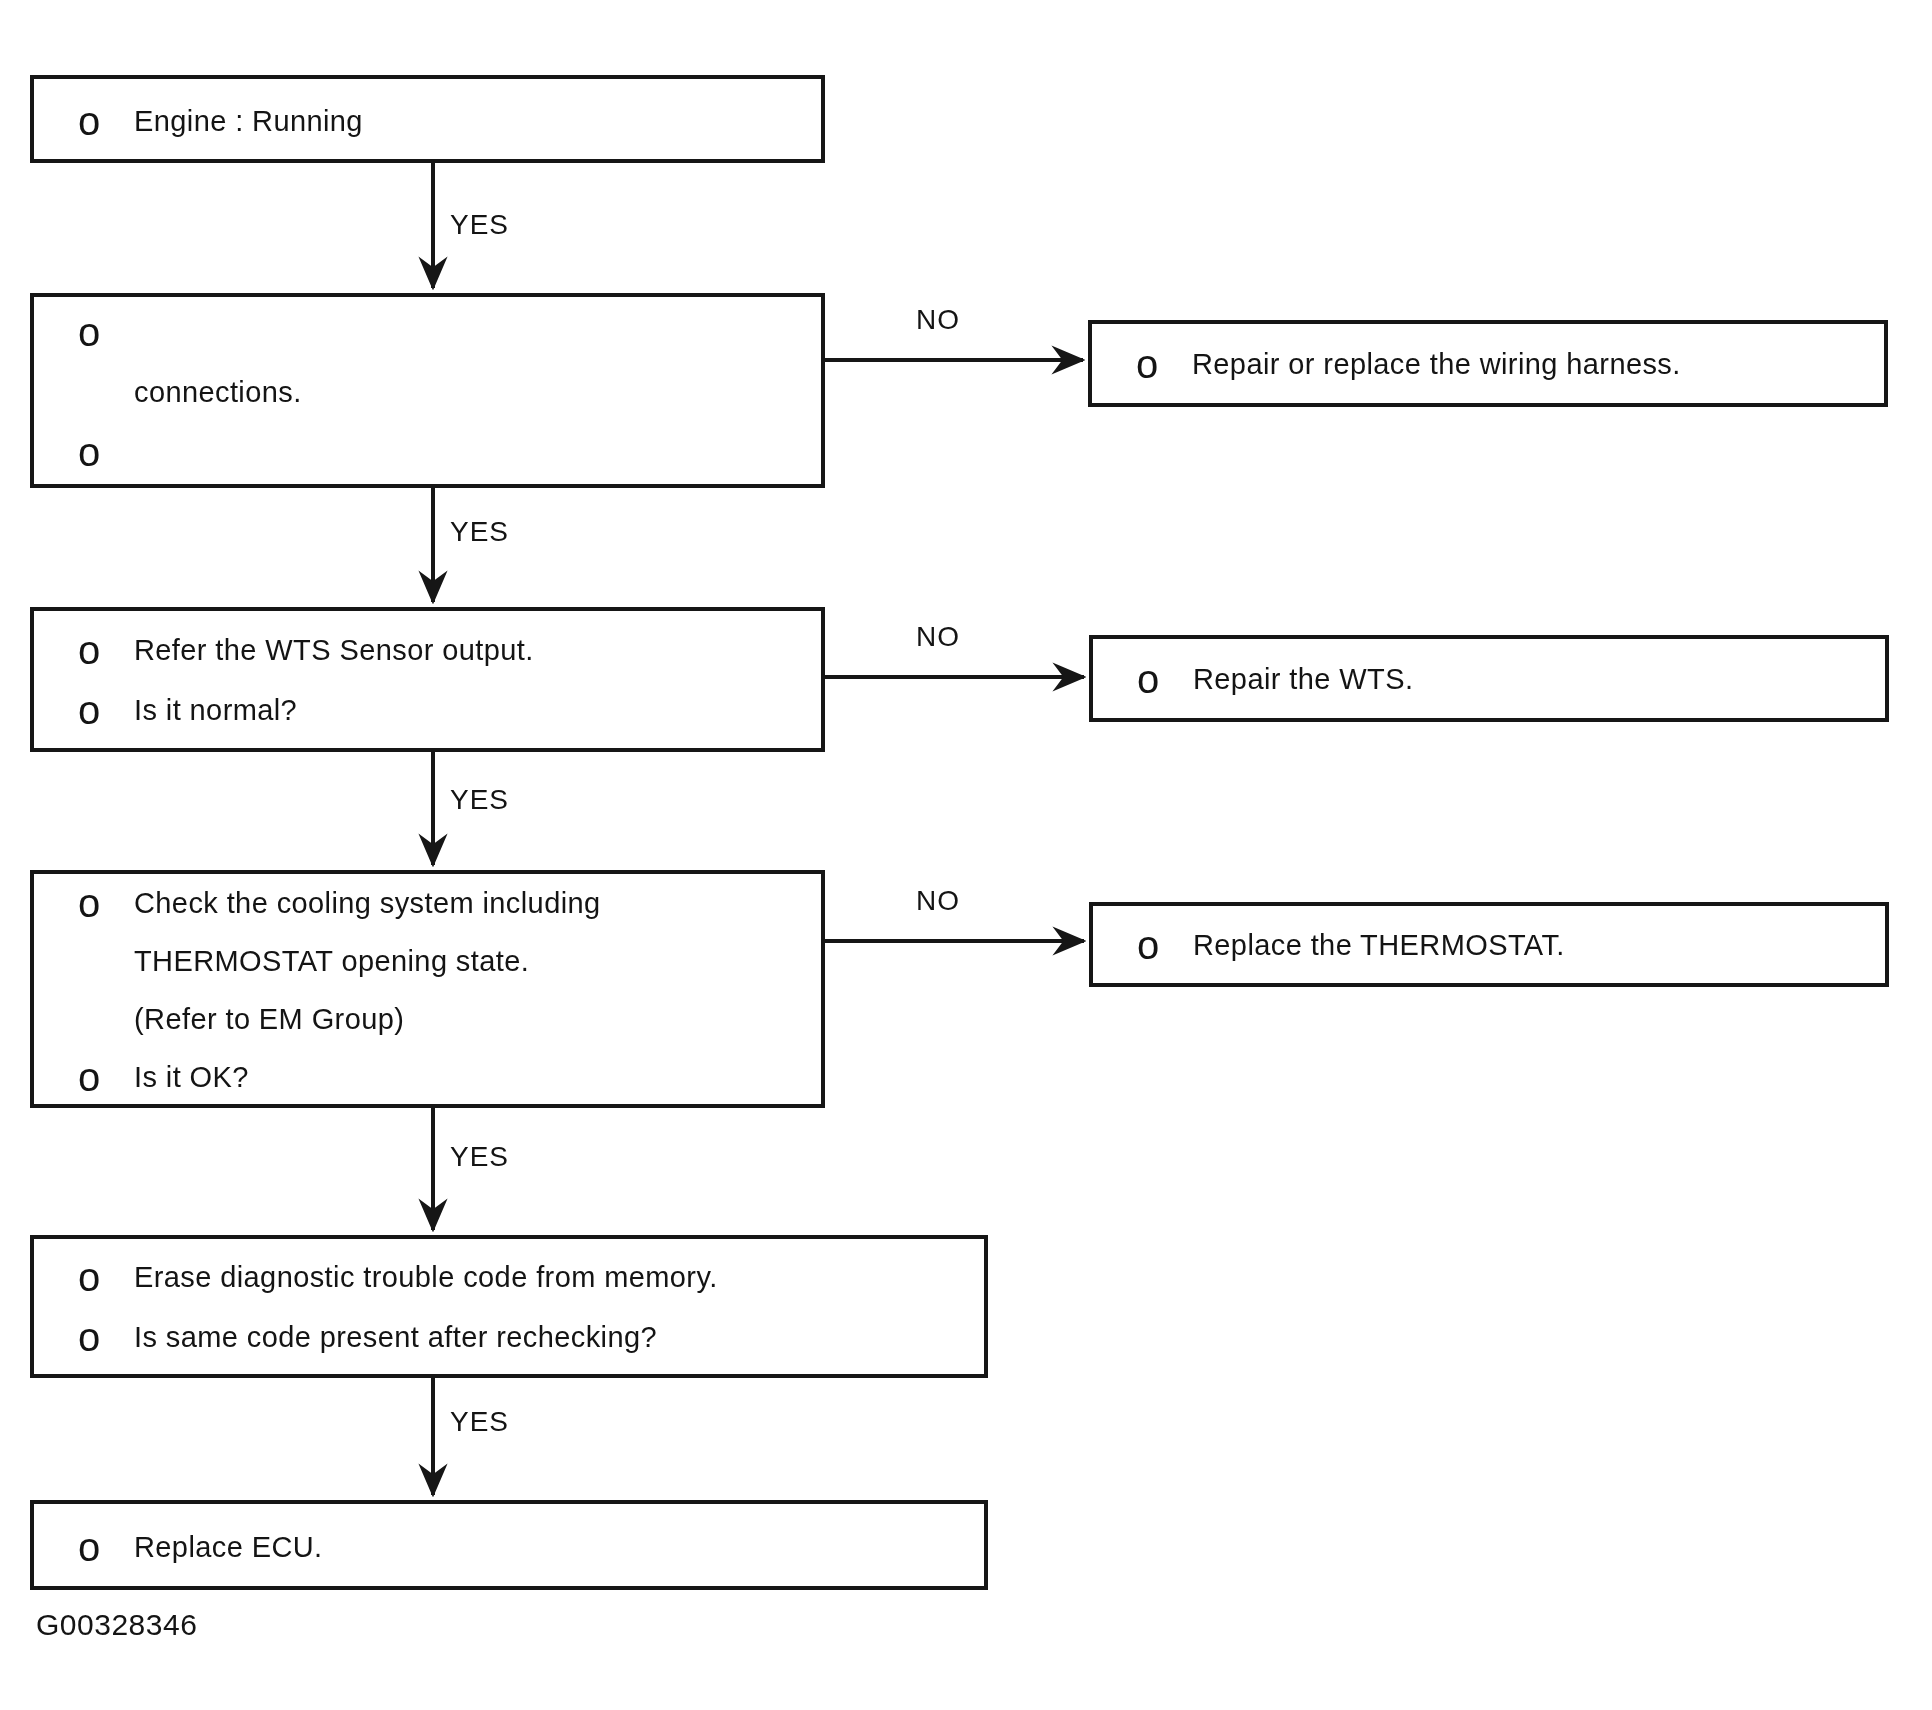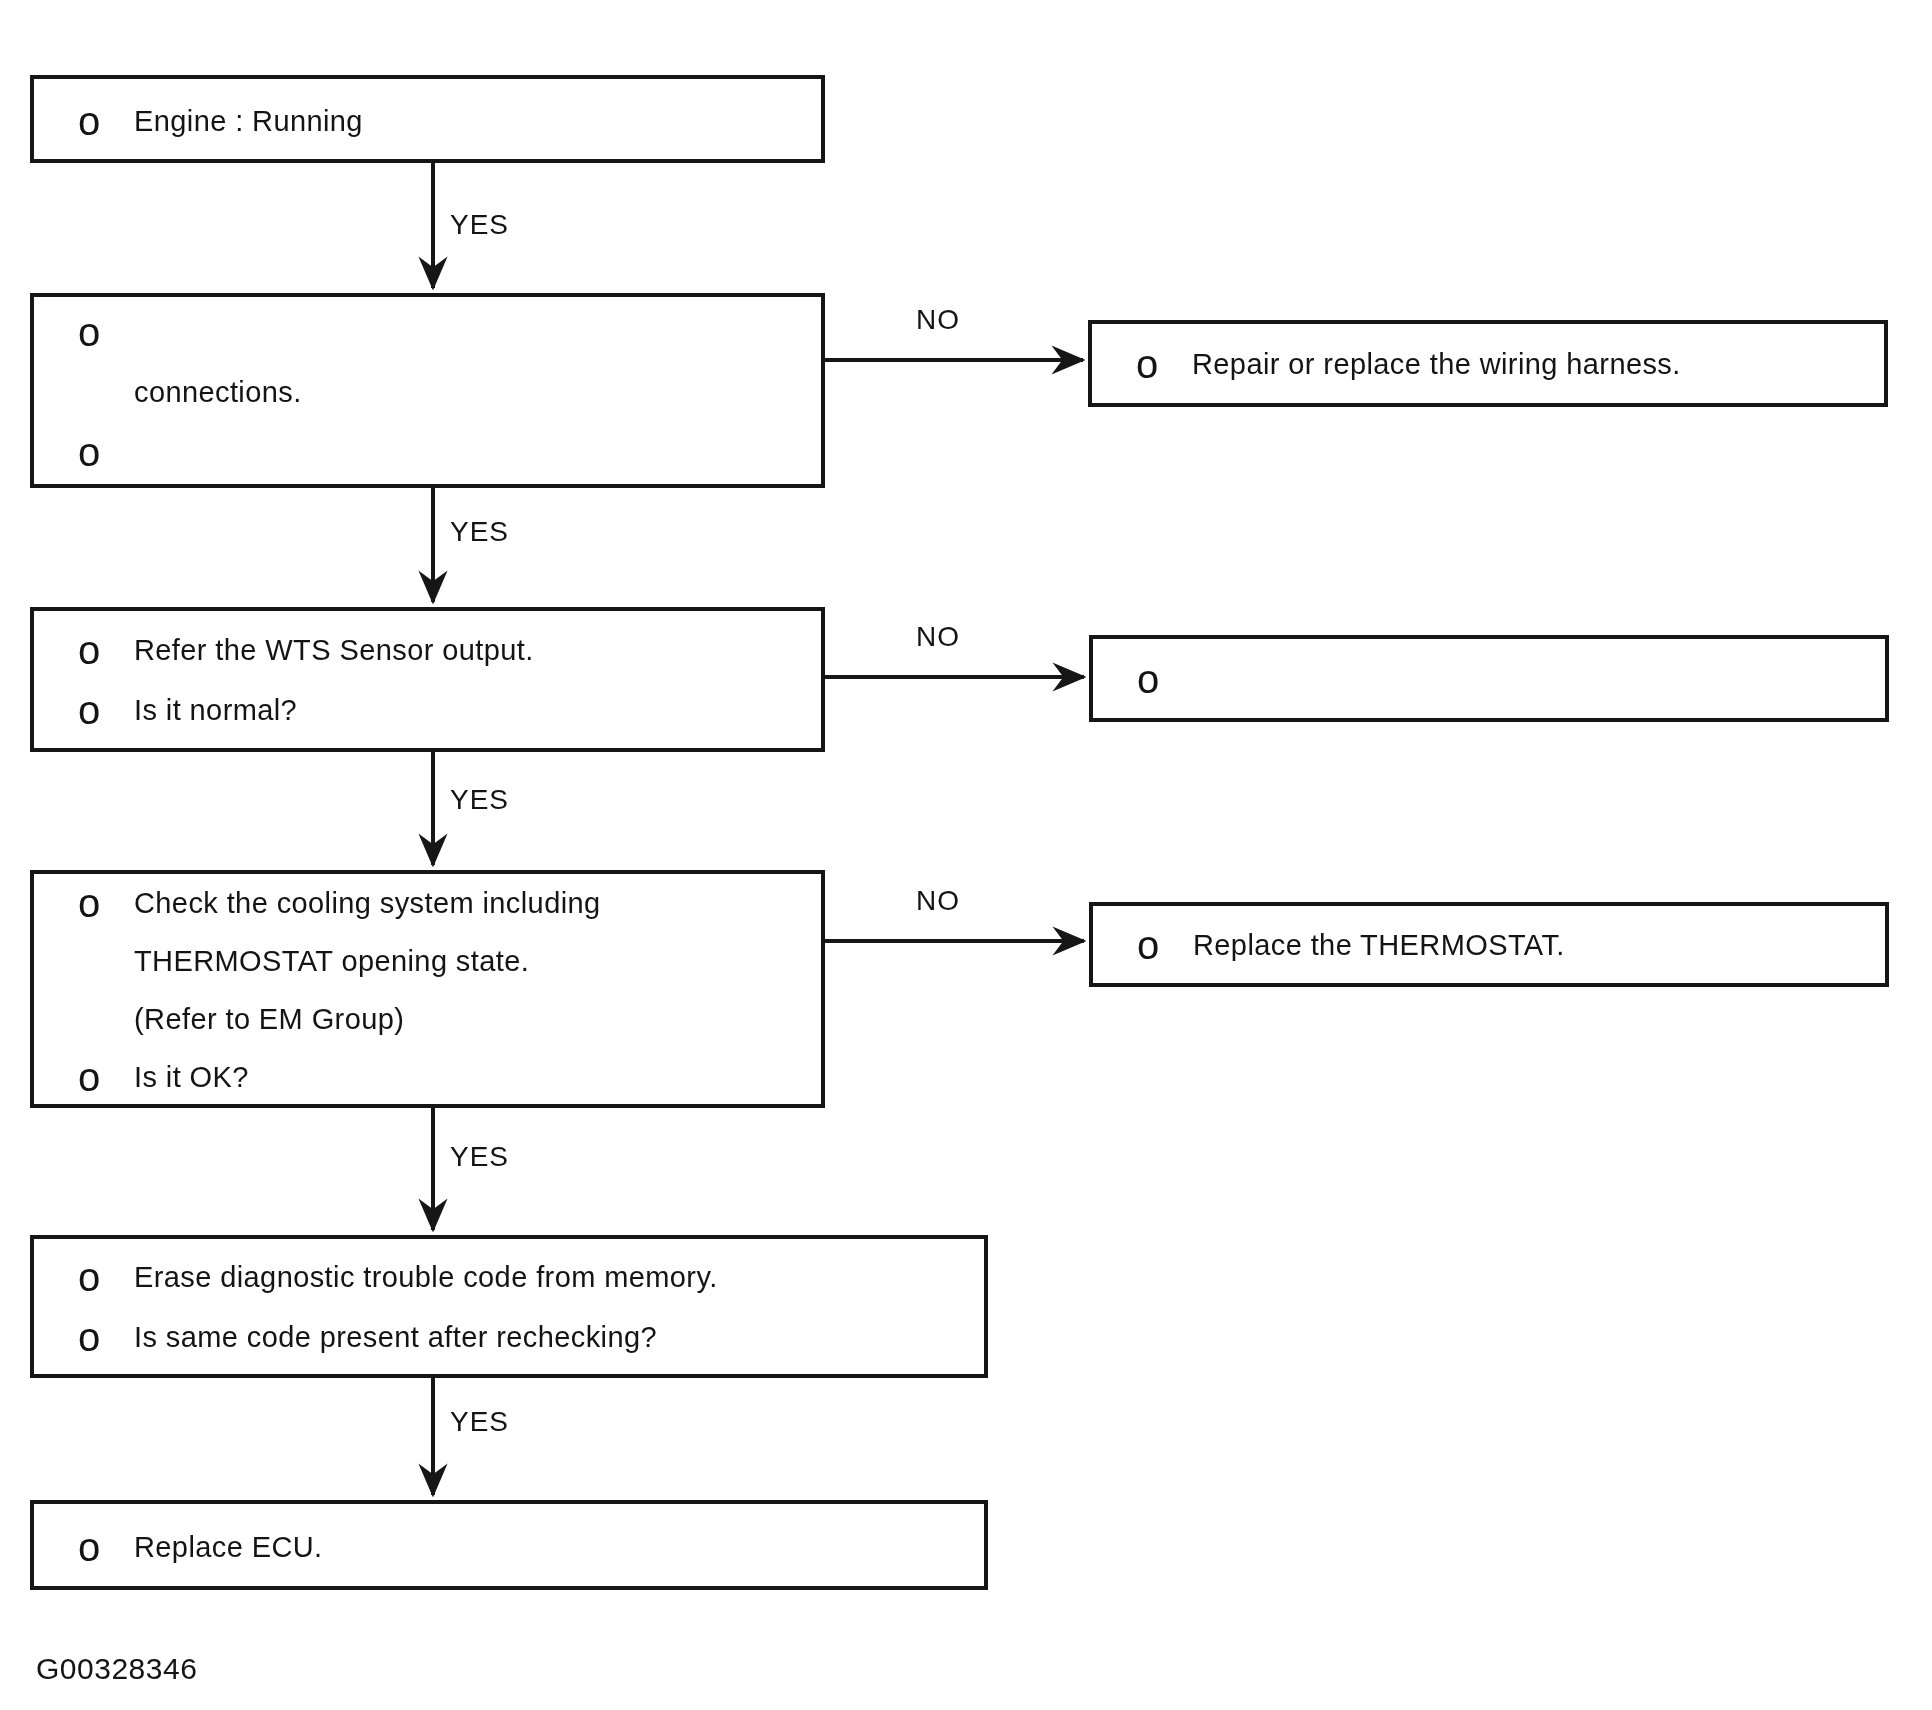--- a/index.html
+++ b/index.html
@@ -46,21 +46,21 @@
     position:absolute;
     left:0;top:0;width:1932px;height:1710px;
     pointer-events:none;
   }
   #arrows line{
     stroke:#161616;
     stroke-width:4;
   }
   .figure-id{
     position:absolute;
-    left:36px;top:1652px;
+    left:36px;top:1608px;
     font-size:30px;
     letter-spacing:0.5px;
   }
 </style>
 </head>
 <body>
 
 <div id="page">
 
   <svg id="arrows" viewBox="0 0 1932 1710">
@@ -121,20 +121,21 @@
       <span class="bullet">o</span>
       <span class="txt">Is it normal?</span>
     </div>
   </div>
 
   <span class="conn-label" style="left:916px;top:623px">NO</span>
 
   <div class="box" style="left:1089px;top:635px;width:800px;height:87px;padding-top:10px">
     <div class="line">
       <span class="bullet">o</span>
+      <span class="txt">Repair the WTS.</span>
     </div>
   </div>
 
   <span class="conn-label" style="left:450px;top:786px">YES</span>
 
   <div class="box" style="left:30px;top:870px;width:795px;height:238px;padding-top:0px">
     <div class="line" style="height:58px">
       <span class="bullet">o</span>
       <span class="txt">Check the cooling system including</span>
     </div>

